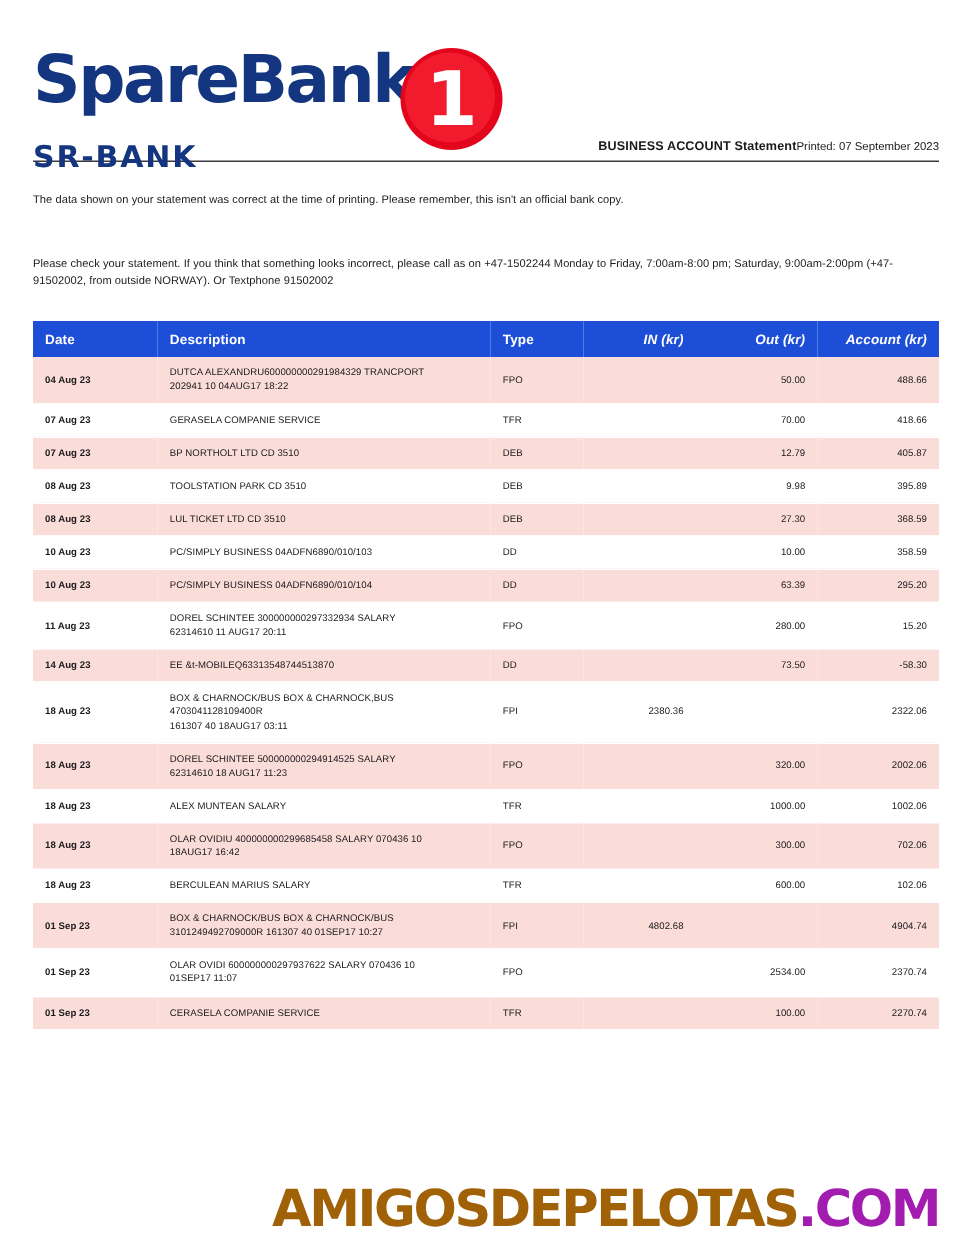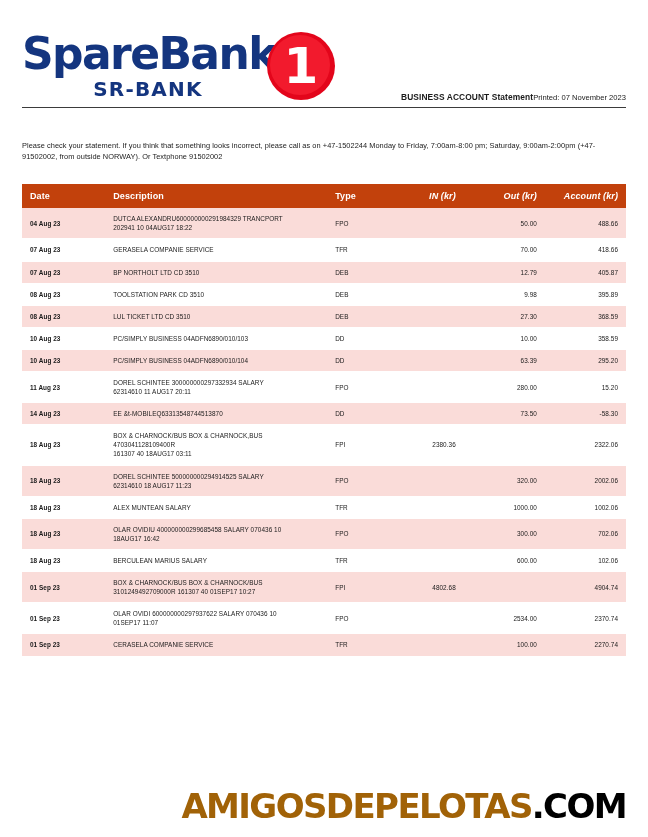--- a/index.html
+++ b/index.html
@@ -45,22 +45,22 @@
     display: block;
     line-height: 1;
   }
   .logo-sub {
     font-family: "DejaVu Sans", sans-serif;
     font-weight: bold;
     font-size: 20px;
     letter-spacing: 1.2px;
     color: #14357f;
     display: block;
-    text-align: center;
-    margin-top: 3px;
+    text-align: left;
+    margin-top: 18px;
     padding-right: 2px;
     line-height: 1;
   }
   .logo-mark {
     position: absolute;
     left: 245px;
     top: 0px;
     width: 68px;
     height: 68px;
   }
@@ -139,21 +139,21 @@
   }
 
   
   .tbl {
     width: 100%;
     border-collapse: collapse;
     margin-top: 22px;
     table-layout: fixed;
   }
   .tbl thead th {
-    background: #c2410c;
+    background: #1d4ed8;
     color: #ffffff;
     font-size: 9px;
     font-weight: bold;
     padding: 7px 8px 7px 8px;
     text-align: left;
     letter-spacing: 0.1px;
   }
   .tbl thead th.num { text-align: right; font-style: italic; }
 
   .tbl tbody td {
@@ -194,46 +194,47 @@
     right: 22px;
     bottom: 14px;
     font-family: "DejaVu Sans", sans-serif;
     font-weight: bold;
     font-size: 34px;
     letter-spacing: -1.6px;
     line-height: 1;
     white-space: nowrap;
   }
   .wm-a { color: #a16207; }
-  .wm-b { color: #000000; }
+  .wm-b { color: #a21caf; }
 </style>
 </head>
 <body>
 
 <div class="page">
 
   <div class="logo-block">
     <div class="logo-wrap">
       <span class="logo-word">SpareBank</span>
       <span class="logo-sub">SR-BANK</span>
       <span class="logo-mark">
         <span class="disc"></span>
         <span class="shade"></span>
         <span class="one">1</span>
       </span>
     </div>
   </div>
 
   <div class="stmt-head">
     <div class="stmt-title">BUSINESS ACCOUNT Statement</div>
-    <div class="printed">Printed: 07 November 2023</div>
+    <div class="printed">Printed: 07 September 2023</div>
   </div>
   <div class="rule"></div>
 
 
+  <div class="note">The data shown on your statement was correct at the time of printing. Please remember, this isn't an official bank copy.</div>
   <div class="note note2">Please check your statement. If you think that something looks incorrect, please call as on +47-1502244 Monday to Friday, 7:00am-8:00 pm; Saturday, 9:00am-2:00pm (+47-91502002, from outside NORWAY). Or Textphone 91502002</div>
 
   <table class="tbl">
     <colgroup>
       <col class="col-date">
       <col class="col-desc">
       <col class="col-type">
       <col class="col-in">
       <col class="col-out">
       <col class="col-balance">

